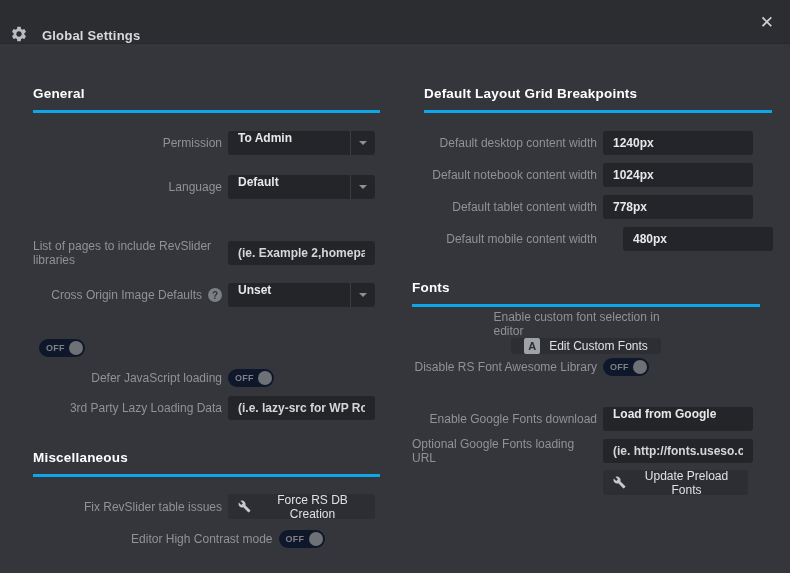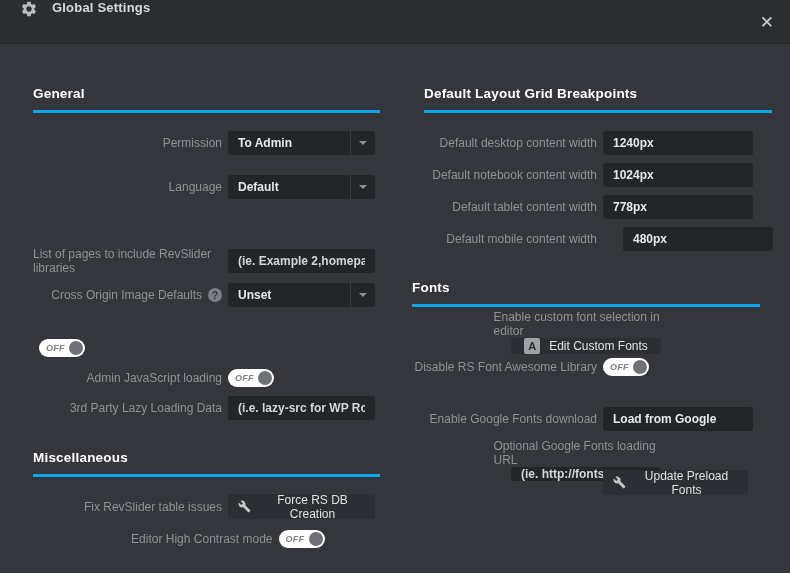--- a/index.html
+++ b/index.html
@@ -4,21 +4,21 @@
 <style>
   html,body{margin:0;padding:0;background:#232529;}
   *{box-sizing:border-box;}
   .dialog{
     position:relative;width:790px;height:573px;background:#34363b;
     font-family:"Liberation Sans", sans-serif;overflow:hidden;
   }
   
   .hdr{
     position:absolute;top:0;left:0;width:790px;height:44px;background:#2b2d31;
-    display:flex;align-items:flex-start;padding:0 20px;border-bottom:1px solid #26282c;
+    display:flex;align-items:flex-end;padding:0 10px;border-bottom:1px solid #26282c;
   }
   .hdr .gear{width:18px;height:18px;margin-right:14px;flex:0 0 auto;}
   .hdr .ttl{font-size:13px;font-weight:700;color:#d7d9db;letter-spacing:.2px;}
   .hdr .close{
     position:absolute;right:16px;top:0;height:44px;display:flex;align-items:center;
     color:#cdd0d3;font-size:17px;cursor:pointer;line-height:1;
   }
   
   .section{position:absolute;border-bottom:3px solid #0ea5e9;padding-bottom:9px;}
   .section h2{margin:0;font-size:13.5px;font-weight:700;color:#ffffff;letter-spacing:.2px;}
@@ -31,34 +31,34 @@
   .gap{width:6px;flex:0 0 auto;}
   
   .inp{
     height:24px;background:#232529;border:none;border-radius:3px;outline:none;
     color:#e6e8ea;font-family:"Liberation Sans",sans-serif;font-size:12px;font-weight:700;
     padding:0 10px;width:147px;
   }
   .inp::placeholder{color:#d4d6d9;opacity:1;}
   .inp-r{width:150px;}
   .dd{
-    height:24px;background:#232529;border-radius:3px;display:flex;align-items:center;
+    height:24px;background:#232529;border-radius:3px;display:flex;
     width:147px;cursor:pointer;overflow:hidden;gap:40px;
   }
   .dd-r{width:150px;}
   .dd .val{flex:1;padding-left:10px;font-size:12px;font-weight:700;color:#e6e8ea;white-space:nowrap;}
   .dd .arr{width:25px;height:24px;border-left:1px solid #3a3d42;display:flex;align-items:center;justify-content:center;flex:0 0 auto;}
   .tri{width:0;height:0;border-left:4px solid transparent;border-right:4px solid transparent;border-top:4px solid #8d9095;}
   .tgl-on{
     width:42px;height:18px;border-radius:9px;background:#1a7ce6;display:flex;align-items:center;cursor:pointer;
   }
   .tgl-on .knob{width:14px;height:14px;border-radius:50%;background:#ffffff;margin-left:2px;}
   .tgl-on .st{font-size:9px;font-weight:700;color:#ffffff;margin-left:5px;letter-spacing:.3px;}
   .tgl-off{
-    width:46px;height:18px;border-radius:9px;background:#ffffff;display:flex;align-items:center;cursor:pointer;font-style:italic;
+    width:46px;height:18px;border-radius:9px;background:#0f172a;display:flex;align-items:center;cursor:pointer;
   }
   .tgl-off .st{font-size:9px;font-weight:700;color:#7e8186;margin-left:7px;letter-spacing:.3px;flex:1;}
   .tgl-off .knob{width:14px;height:14px;border-radius:50%;background:#6e7176;margin-right:2px;}
   .btn{
     height:25px;background:#2c2e33;border:none;border-radius:3px;color:#dfe1e4;
     font-family:"Liberation Sans",sans-serif;font-size:12px;display:flex;align-items:center;
     justify-content:center;gap:9px;cursor:pointer;padding:0 10px;
   }
   .btn svg{flex:0 0 auto;}
   .help{
@@ -106,21 +106,21 @@
       <span class="gap"></span>
     <div class="dd">
       <span class="val">Default</span>
       <span class="arr">
           <span class="tri"></span>
         </span>
     </div>
   </div>
 
 
-  <div class="row" style="left:33px;top:249px;width:342px;height:24px;justify-content:space-between;">
+  <div class="row" style="left:33px;top:241px;width:342px;height:24px;justify-content:space-between;">
     <span class="lbl lbl-l">List of pages to include RevSlider libraries</span>
       <span class="gap"></span>
     <input class="inp" placeholder="(ie. Example 2,homepage,5)" style="">
   </div>
 
   <div class="row" style="left:33px;top:283px;width:342px;height:24px;">
     <span class="lbl lbl-l">
       <span>Cross Origin Image Defaults</span>
       <span class="help">?</span>
     </span>
@@ -135,21 +135,21 @@
 
   <div class="row" style="left:33px;top:339px;width:342px;height:18px;">
       <span class="gap"></span>
     <div class="tgl-off">
       <span class="st">OFF</span>
       <span class="knob"></span>
     </div>
   </div>
 
   <div class="row" style="left:33px;top:369px;width:342px;height:18px;">
-    <span class="lbl lbl-l">Admin JavaScript loading</span>
+    <span class="lbl lbl-l">Defer JavaScript loading</span>
       <span class="gap"></span>
     <div class="tgl-off">
       <span class="st">OFF</span>
       <span class="knob"></span>
     </div>
   </div>
 
   <div class="row" style="left:33px;top:396px;width:342px;height:24px;">
     <span class="lbl lbl-l">3rd Party Lazy Loading Data</span>
       <span class="gap"></span>
@@ -231,21 +231,21 @@
     <span class="lbl lbl-r">Enable Google Fonts download</span>
       <span class="gap"></span>
     <div class="dd dd-r">
       <span class="val">Load from Google</span>
       <span class="arr">
           <span class="tri"></span>
         </span>
     </div>
   </div>
 
-  <div class="row" style="left:412px;top:439px;width:348px;height:24px;flex-direction:column;">
+  <div class="row" style="left:412px;top:439px;width:348px;height:24px;">
     <span class="lbl lbl-r">Optional Google Fonts loading URL</span>
       <span class="gap"></span>
     <input class="inp inp-r" placeholder="(ie. http://fonts.useso.com/c" style="">
   </div>
 
   <div class="row" style="left:412px;top:470px;width:348px;height:25px;">
     <span class="lbl lbl-r"></span>
       <span class="gap"></span>
     <button class="btn" style="width:145px;">
       <svg viewBox="0 0 24 24" width="13" height="13">

